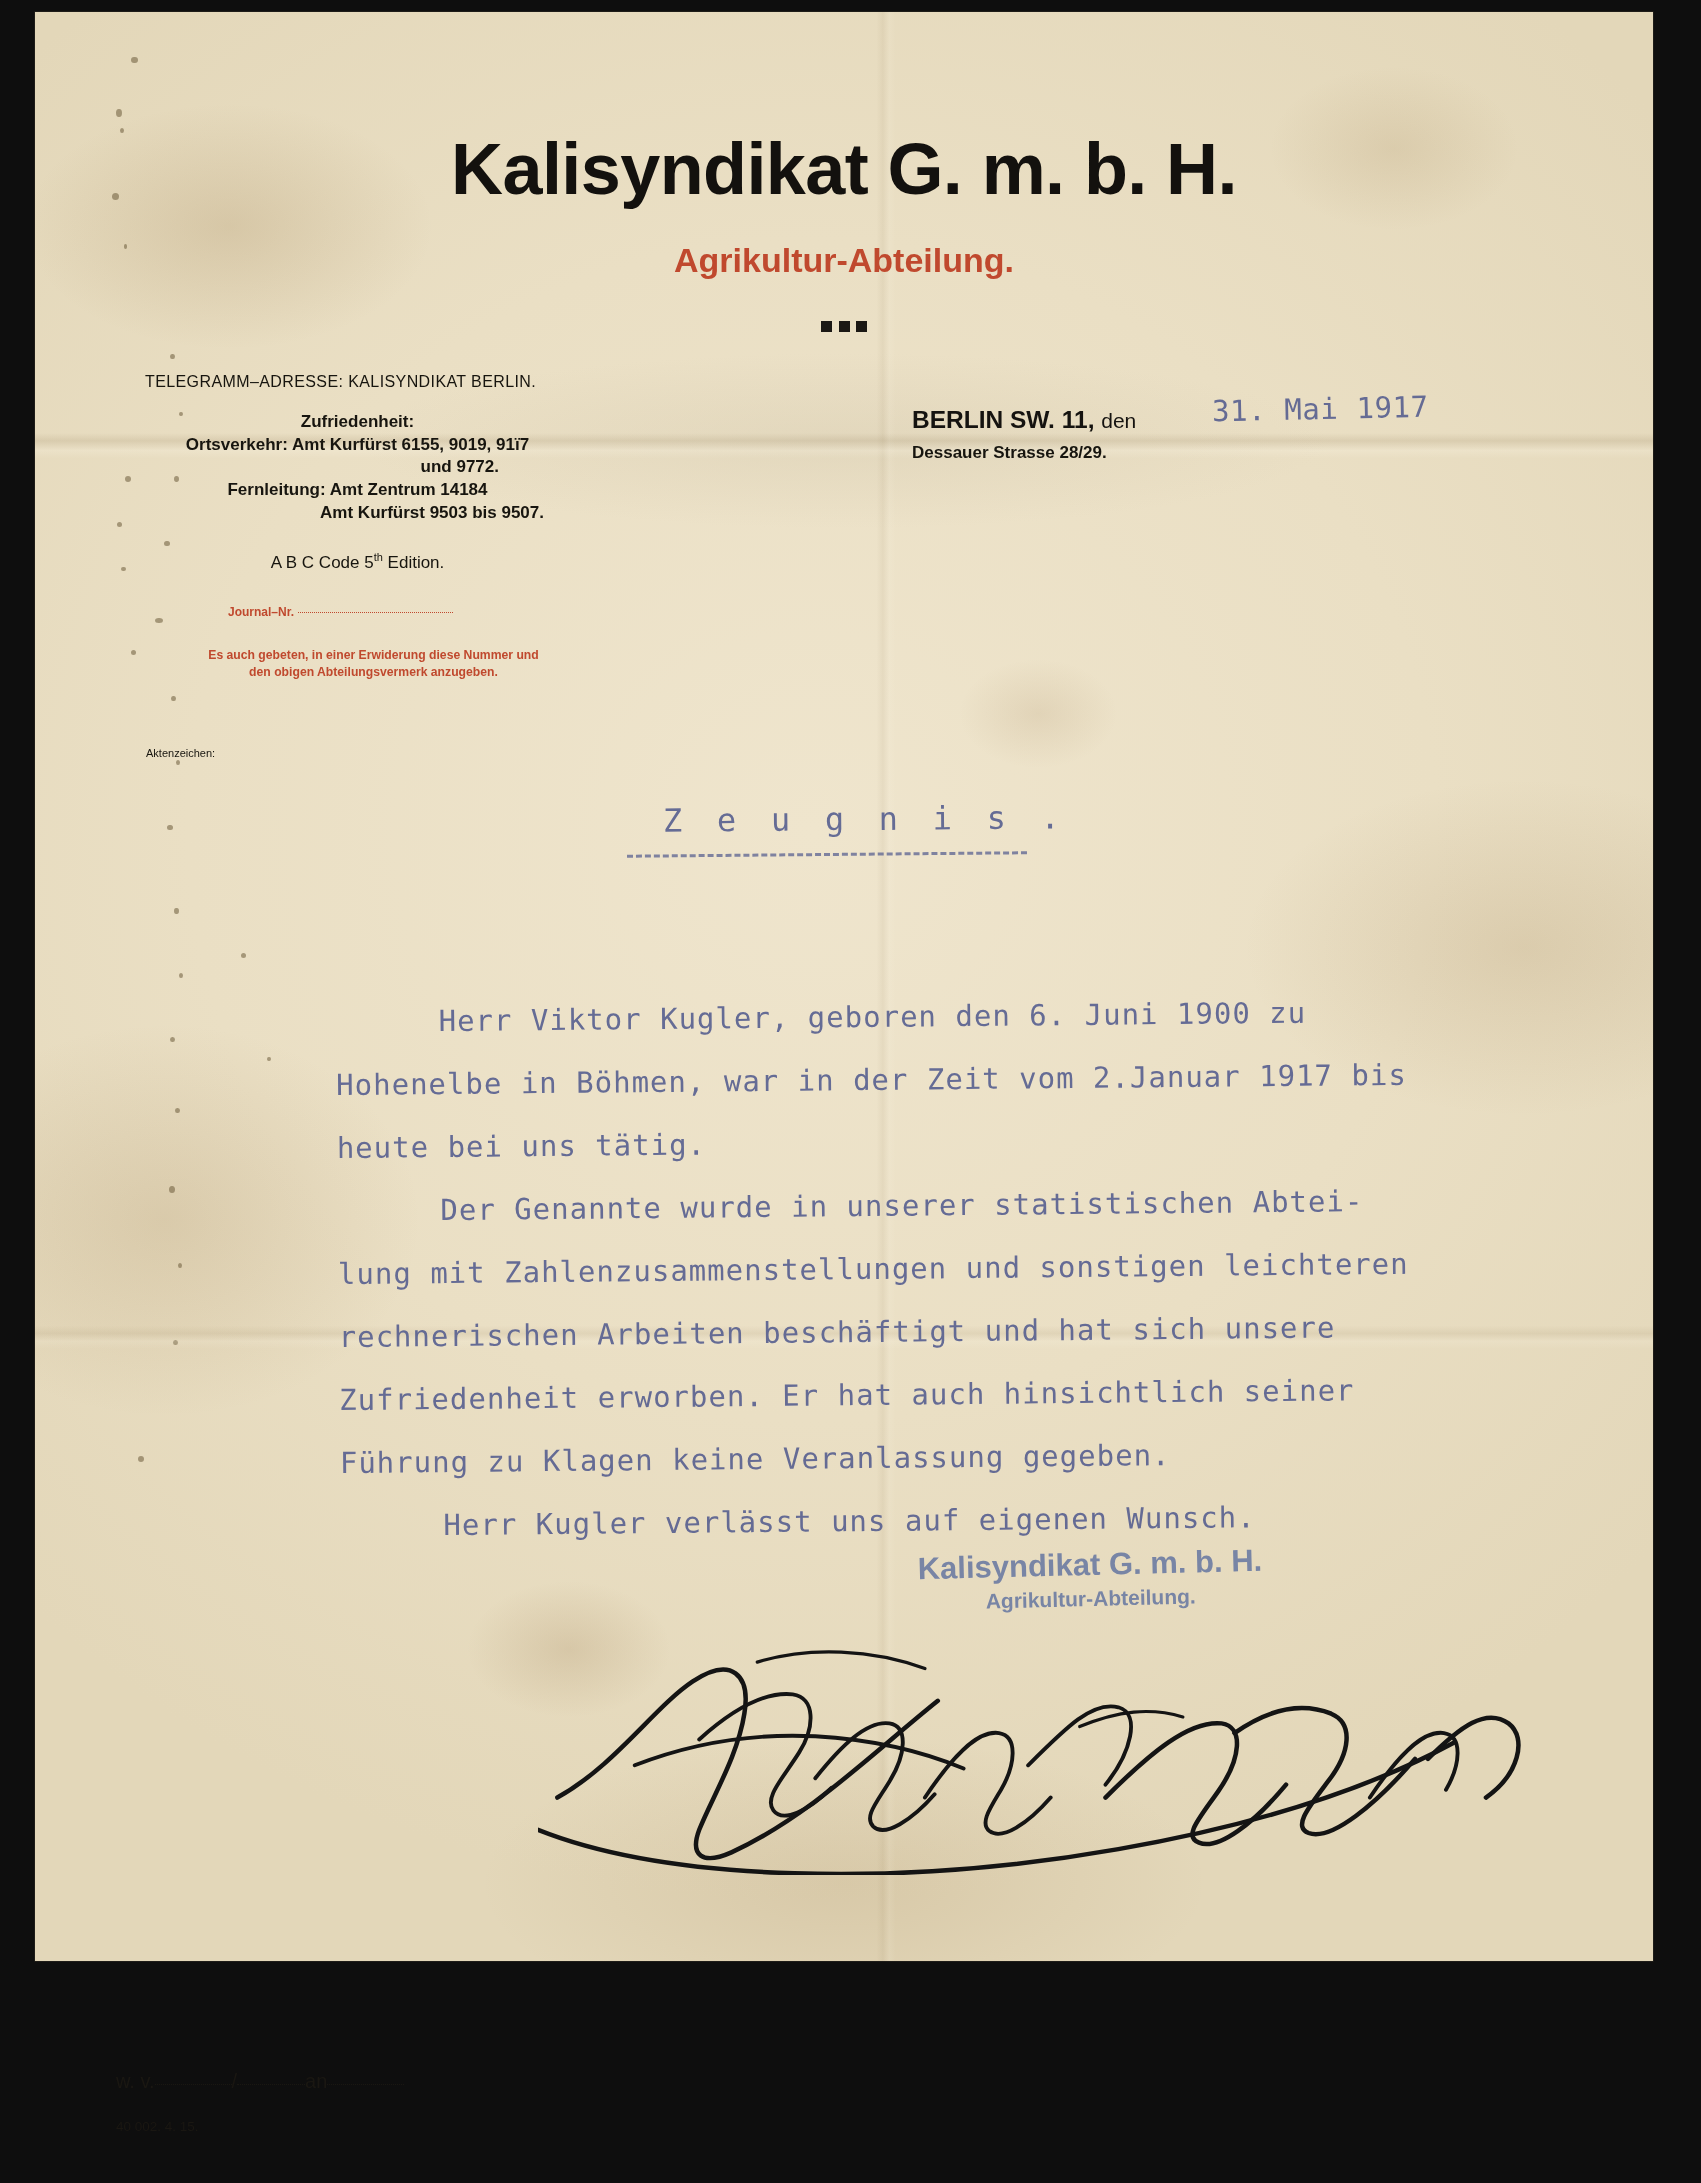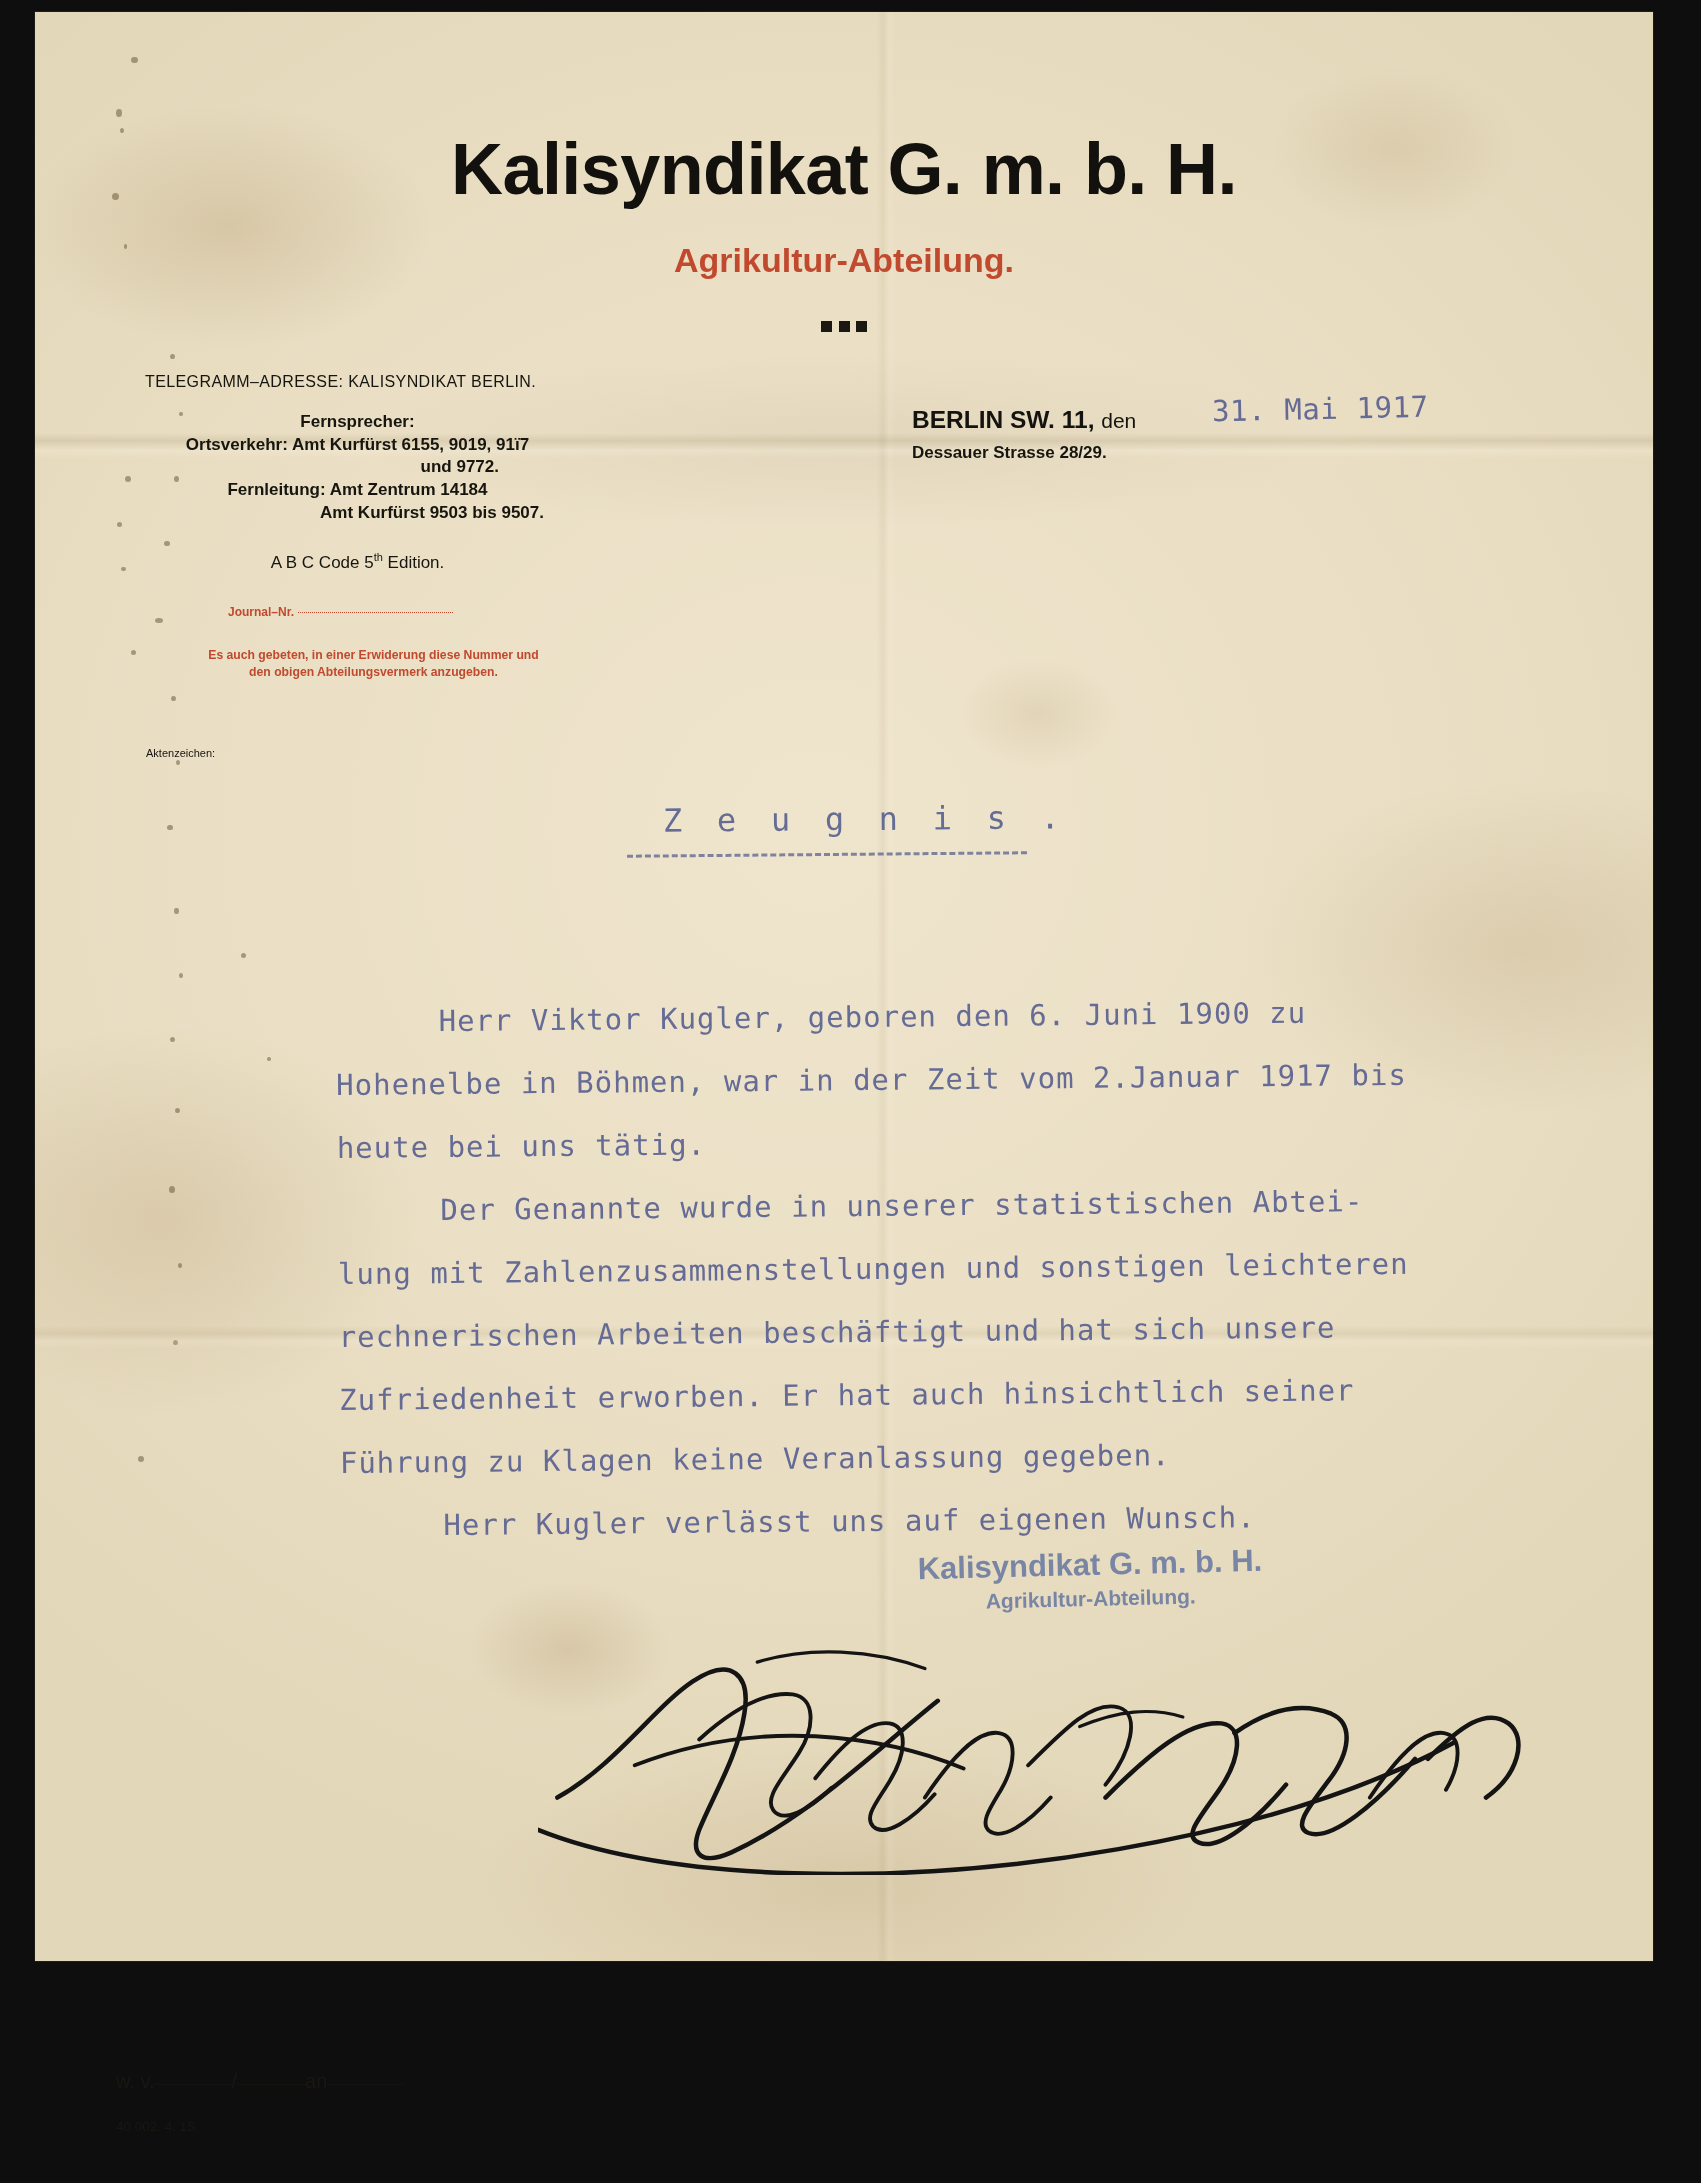--- a/index.html
+++ b/index.html
@@ -360,21 +360,21 @@
 
       <div class="company">Kalisyndikat G. m. b. H.</div>
       <div class="department">Agrikultur-Abteilung.</div>
       <div class="dots-orn">
         <span></span><span></span><span></span>
       </div>
 
       <div class="left-block">
         <div class="telegram">TELEGRAMM–ADRESSE: KALISYNDIKAT BERLIN.</div>
         <div class="fern-wrap">
-          <div class="fern-title">Fernsprecher:</div>
+          <div class="fern-title">Zufriedenheit:</div>
           <div class="fern-line">Ortsverkehr: Amt Kurfürst 6155, 9019, 91ï7</div>
           <div class="fern-line r">und 9772.</div>
           <div class="fern-line">Fernleitung: Amt Zentrum 14184</div>
           <div class="fern-line r2">Amt Kurfürst 9503 bis 9507.</div>
         </div>
         <div class="abc">
           <span>A B C Code 5</span><sup>th</sup><span> Edition.</span>
         </div>
       </div>
 

